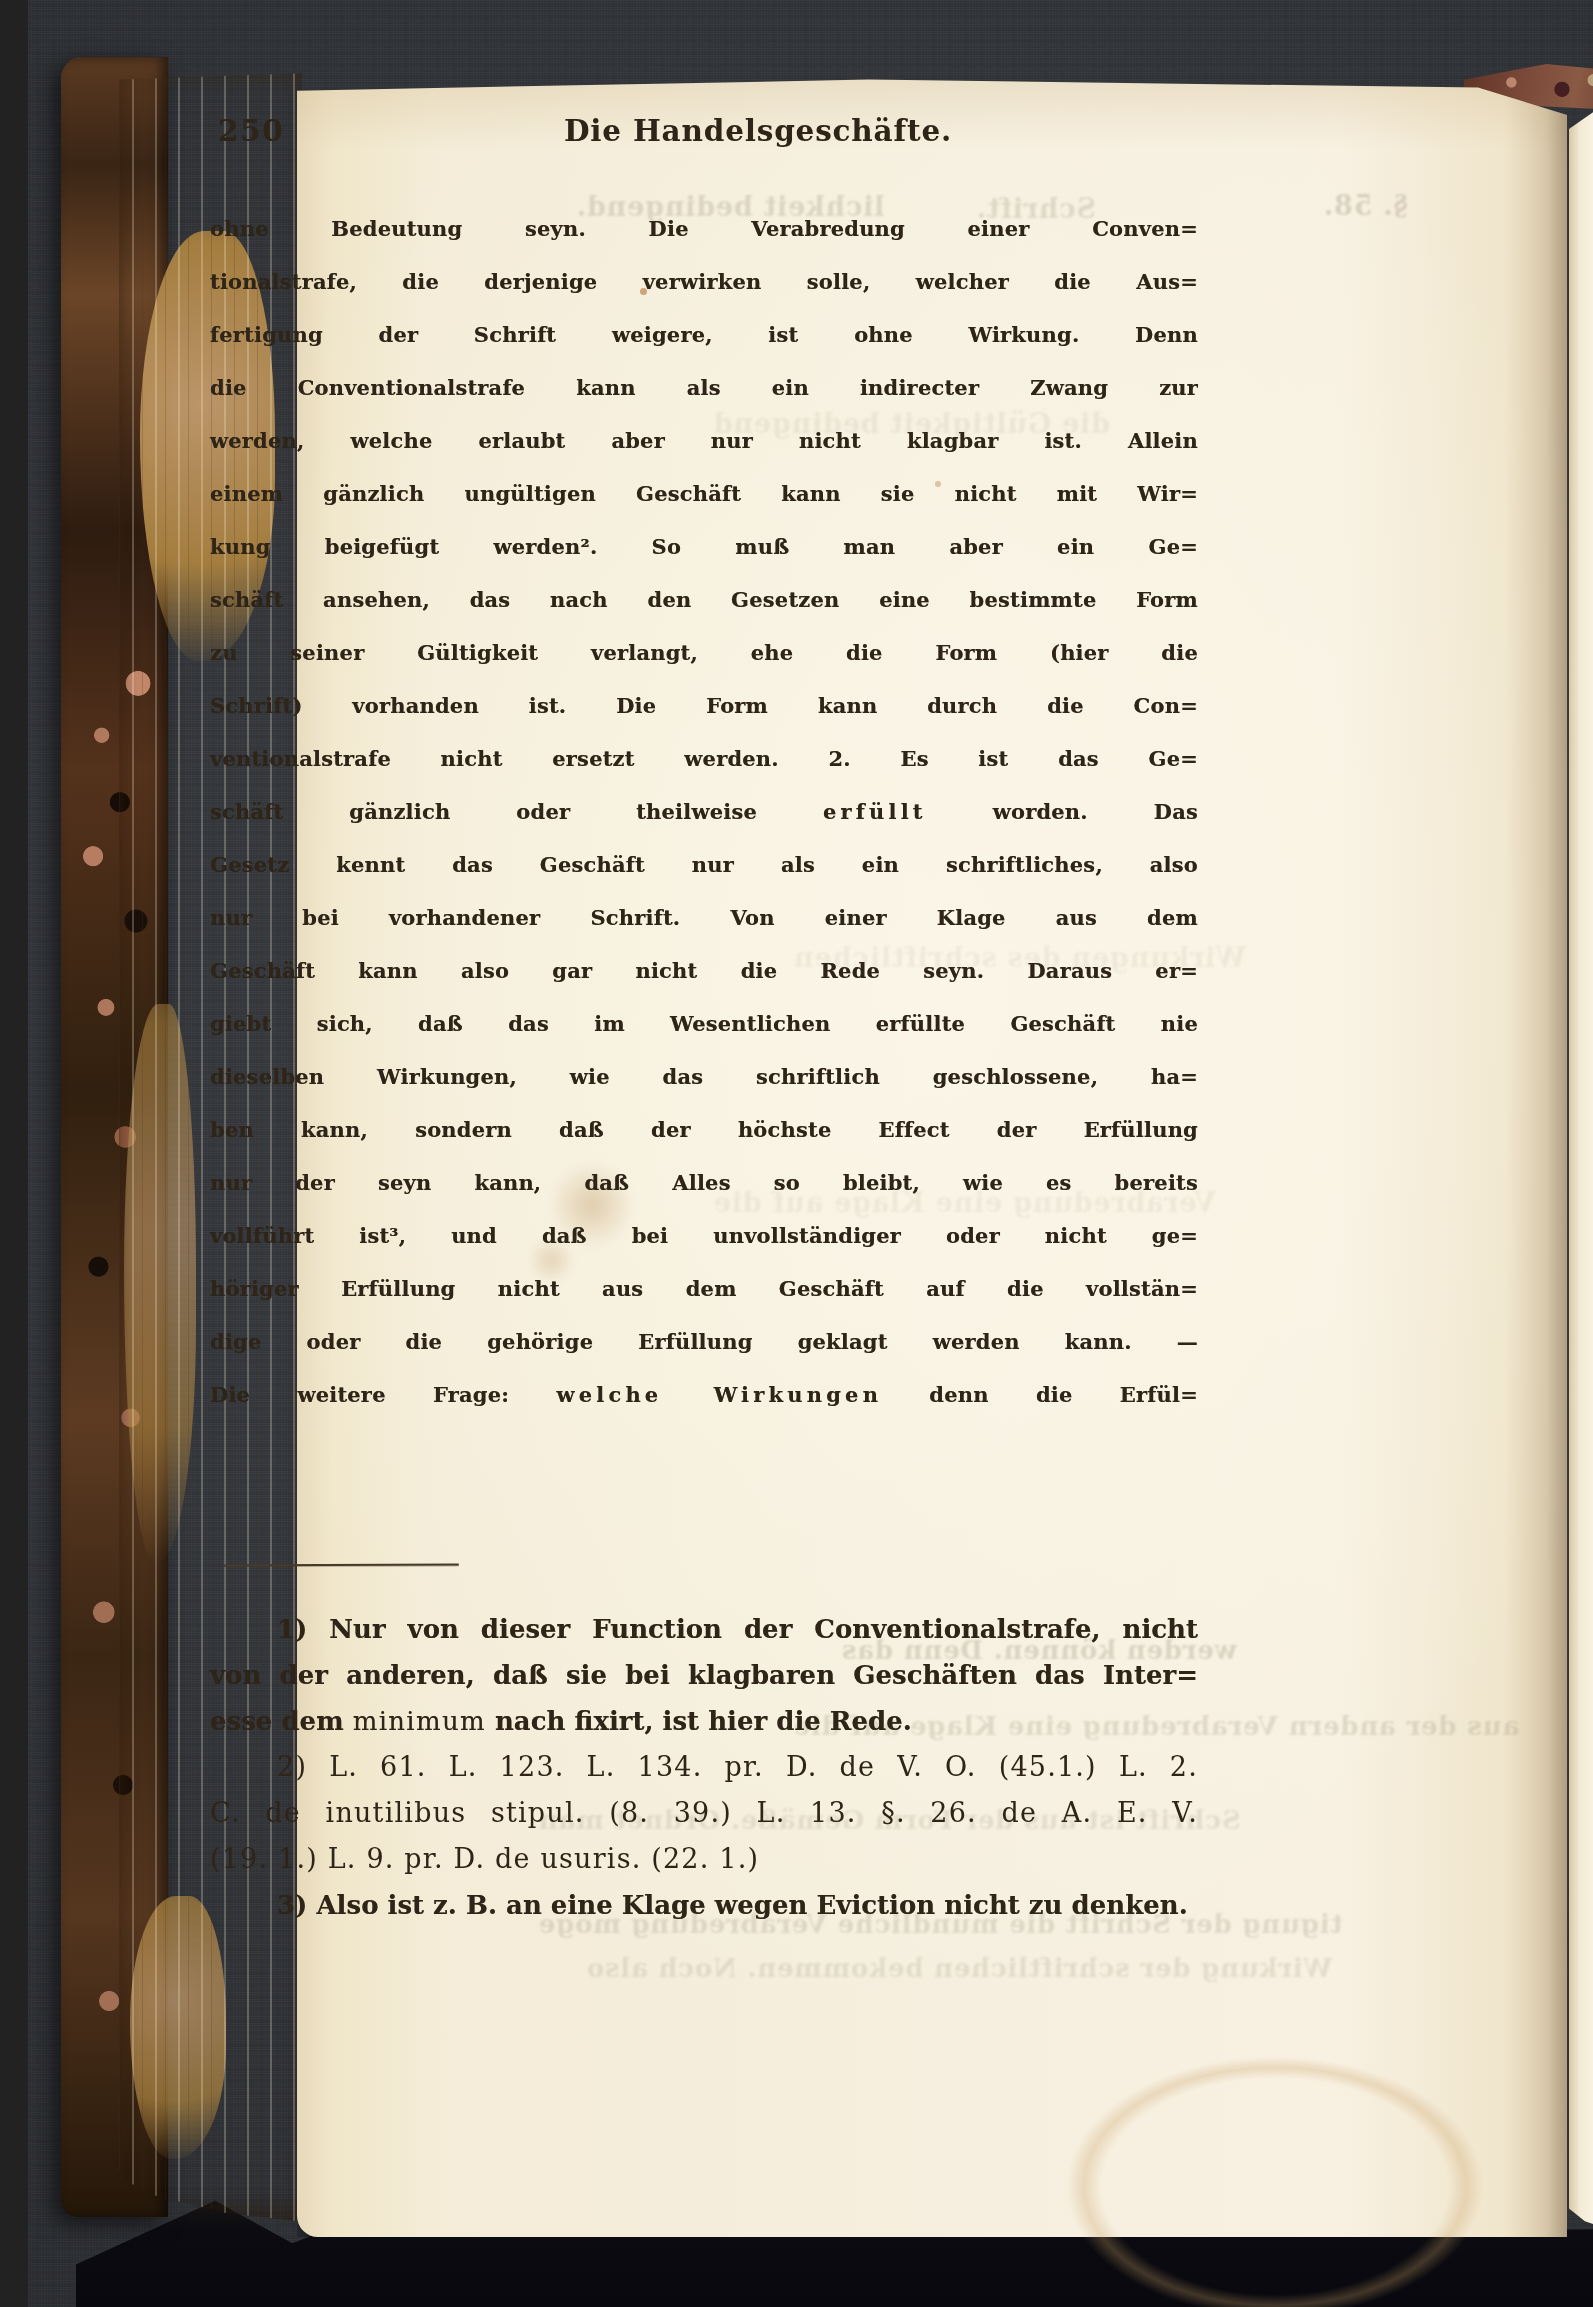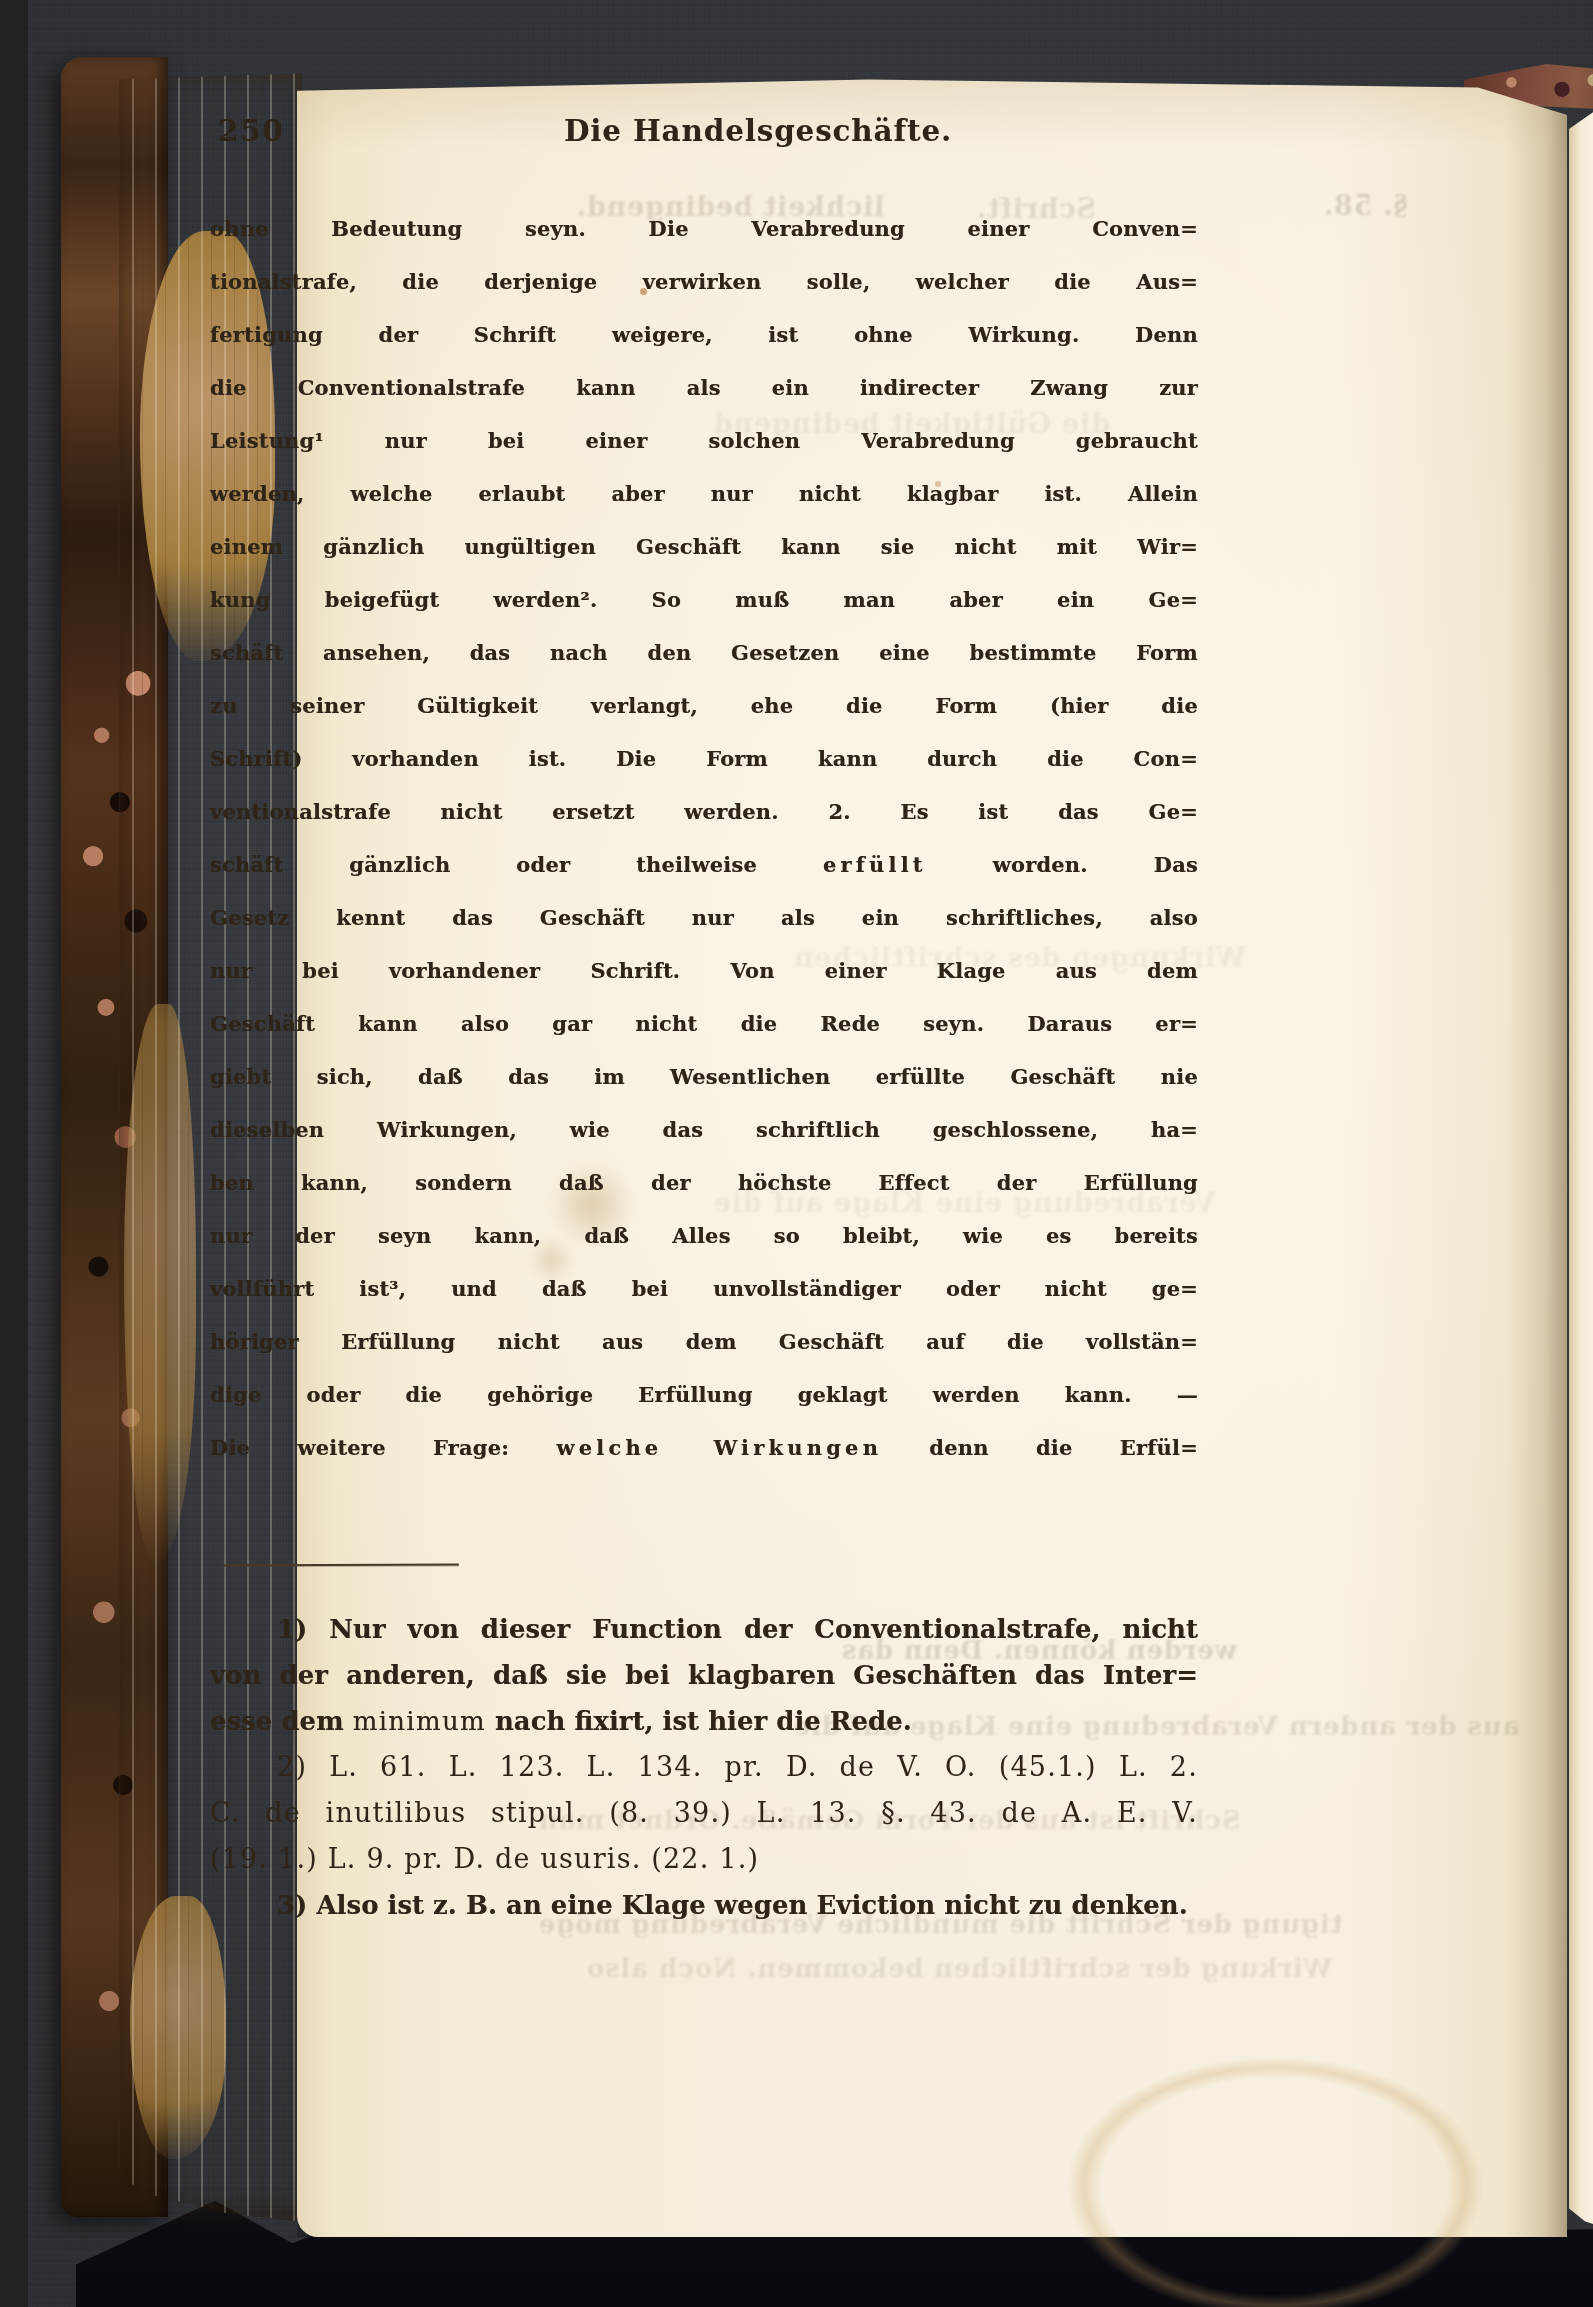--- a/index.html
+++ b/index.html
@@ -160,21 +160,20 @@
   <div class="text-block">
     <div class="header-row">
       <span class="page-number">250</span>
       <span class="running-title">Die Handelsgeschäfte.</span>
     </div>
     <div id="body-lines">
         <div class="bline">ohne Bedeutung seyn. Die Verabredung einer Conven=</div>
         <div class="bline">tionalstrafe, die derjenige verwirken solle, welcher die Aus=</div>
         <div class="bline">fertigung der Schrift weigere, ist ohne Wirkung. Denn</div>
         <div class="bline">die Conventionalstrafe kann als ein indirecter Zwang zur</div>
-        <div class="bline">Leistung¹ nur bei einer solchen Verabredung gebraucht</div>
         <div class="bline">werden, welche erlaubt aber nur nicht klagbar ist. Allein</div>
         <div class="bline">einem gänzlich ungültigen Geschäft kann sie nicht mit Wir=</div>
         <div class="bline">kung beigefügt werden². So muß man aber ein Ge=</div>
         <div class="bline">schäft ansehen, das nach den Gesetzen eine bestimmte Form</div>
         <div class="bline">zu seiner Gültigkeit verlangt, ehe die Form (hier die</div>
         <div class="bline">Schrift) vorhanden ist. Die Form kann durch die Con=</div>
         <div class="bline">ventionalstrafe nicht ersetzt werden. 2. Es ist das Ge=</div>
         <div class="bline">schäft gänzlich oder theilweise <span class="sperr">erfüllt</span> worden. Das</div>
         <div class="bline">Gesetz kennt das Geschäft nur als ein schriftliches, also</div>
         <div class="bline">nur bei vorhandener Schrift. Von einer Klage aus dem</div>
@@ -187,19 +186,19 @@
         <div class="bline">höriger Erfüllung nicht aus dem Geschäft auf die vollstän=</div>
         <div class="bline">dige oder die gehörige Erfüllung geklagt werden kann. —</div>
         <div class="bline">Die weitere Frage: <span class="sperr">welche Wirkungen</span> denn die Erfül=</div>
       </div>
     <div class="footnote-rule"></div>
     <div id="footnote-lines">
         <div class="fline ind just">1) Nur von dieser Function der Conventionalstrafe, nicht</div>
         <div class="fline just">von der anderen, daß sie bei klagbaren Geschäften das Inter=</div>
         <div class="fline">esse dem <span class="antiqua-word">minimum</span> nach fixirt, ist hier die Rede.</div>
         <div class="fline ind just antiqua">2) L. 61. L. 123. L. 134. pr. D. de V. O. (45.1.) L. 2.</div>
-        <div class="fline just antiqua">C. de inutilibus stipul. (8. 39.) L. 13. §. 43. de A. E. V.</div>
+        <div class="fline just antiqua">C. de inutilibus stipul. (8. 39.) L. 13. §. 26. de A. E. V.</div>
         <div class="fline antiqua">(19. 1.) L. 9. pr. D. de usuris. (22. 1.)</div>
         <div class="fline ind">3) Also ist z. B. an eine Klage wegen Eviction nicht zu denken.</div>
       </div>
   </div>
 </div>
 
 
 </body></html>

